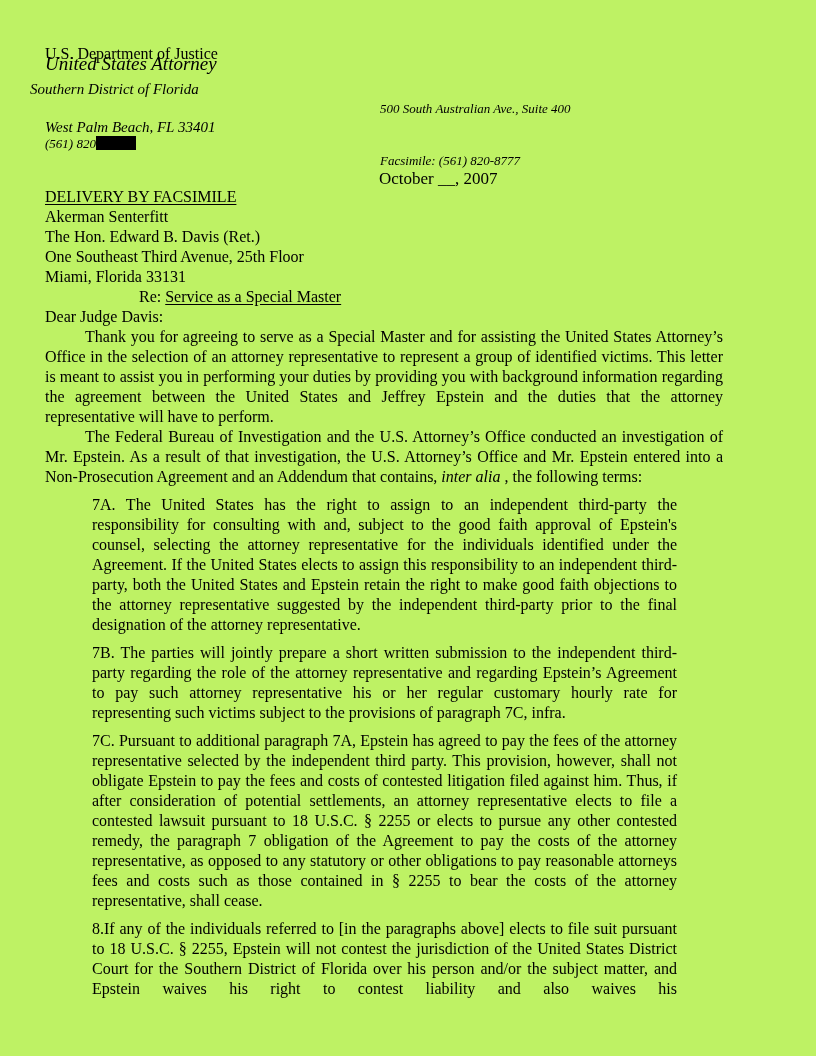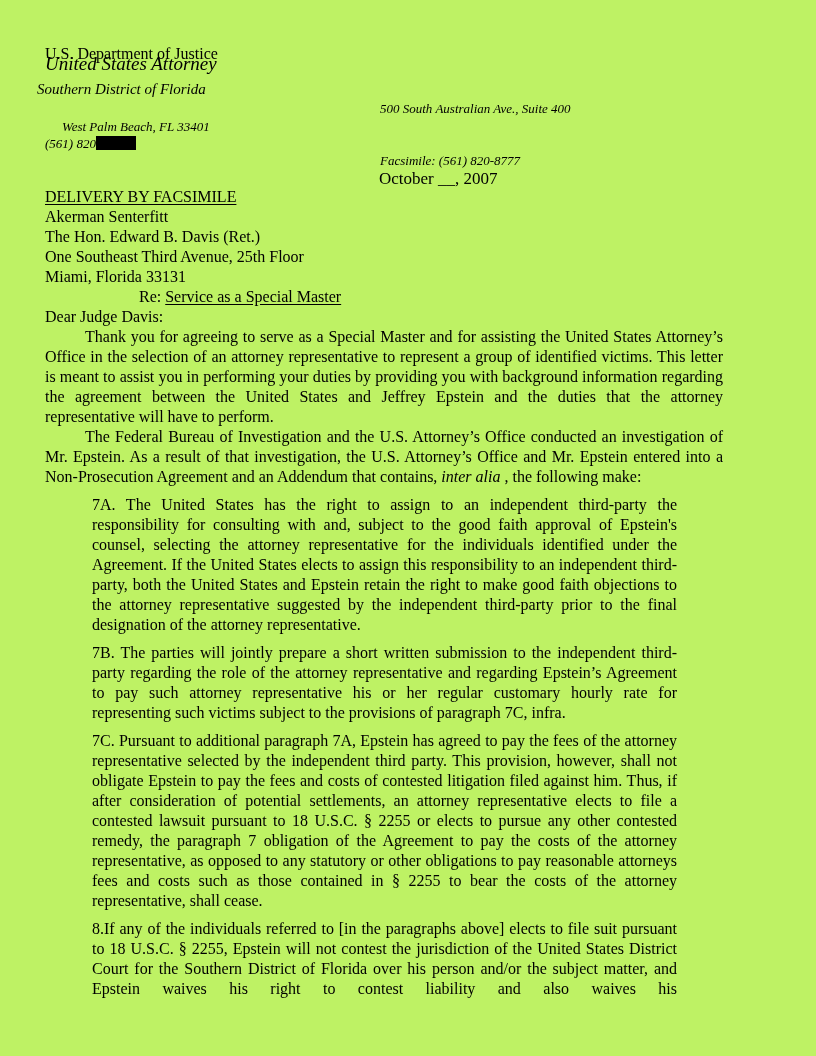--- a/index.html
+++ b/index.html
@@ -14,23 +14,23 @@
     background: #bef264;
     color: #000000;
     font-family: "Liberation Serif", "DejaVu Serif", serif;
     overflow: hidden;
   }
   .abs { position: absolute; white-space: nowrap; }
 
   
   .lh-agency   { left: 45px;  top: 45px;  font-size: 16px; }
   .lh-office   { left: 45px;  top: 53px;  font-size: 19px; font-style: italic; }
-  .lh-district { left: 37px;  top: 81px;  font-size: 15px; font-style: italic; }
+  .lh-district { left: 30px;  top: 81px;  font-size: 15px; font-style: italic; }
   .lh-suite    { left: 380px; top: 101px; font-size: 13px; font-style: italic; }
-  .lh-city     { left: 62px;  top: 119px; font-size: 13px; font-style: italic; }
+  .lh-city     { left: 45px;  top: 119px; font-size: 15px; font-style: italic; }
   .lh-phone    { left: 45px;  top: 136px; font-size: 13px; font-style: italic; }
   .lh-fax      { left: 380px; top: 153px; font-size: 13px; font-style: italic; }
   .lh-date     { left: 379px; top: 169px; font-size: 17px; }
 
   .redaction-box {
     display: inline-block;
     width: 40px;
     height: 14px;
     background: #000000;
     vertical-align: -2px;
@@ -83,21 +83,21 @@
     <div class="line">The Hon. Edward B. Davis (Ret.)</div>
     <div class="line">One Southeast Third Avenue, 25th Floor</div>
     <div class="line">Miami, Florida 33131</div>
 
     <div class="line re-line"><span>Re: </span><span class="underline">Service as a Special Master</span></div>
 
     <div class="line">Dear Judge Davis:</div>
 
     <p class="body-para">Thank you for agreeing to serve as a Special Master and for assisting the United States Attorney’s Office in the selection of an attorney representative to represent a group of identified victims.  This letter is meant to assist you in performing your duties by providing you with background information regarding the agreement between the United States and Jeffrey Epstein and the duties that the attorney representative will have to perform.</p>
 
-    <p class="body-para"><span>The Federal Bureau of Investigation and the U.S. Attorney’s Office conducted an investigation of Mr. Epstein.  As a result of that investigation, the U.S. Attorney’s Office and Mr. Epstein entered into a Non-Prosecution Agreement and an Addendum that contains, </span><i>inter alia</i><span> , the following make:</span></p>
+    <p class="body-para"><span>The Federal Bureau of Investigation and the U.S. Attorney’s Office conducted an investigation of Mr. Epstein.  As a result of that investigation, the U.S. Attorney’s Office and Mr. Epstein entered into a Non-Prosecution Agreement and an Addendum that contains, </span><i>inter alia</i><span> , the following terms:</span></p>
 
     <div class="quote-block">7A. The United States has the right to assign to an independent third-party the responsibility for consulting with and, subject to the good faith approval of Epstein's counsel, selecting the attorney representative for the individuals identified under the Agreement.  If the United States elects to assign this responsibility to an independent third-party, both the United States and Epstein retain the right to make good faith objections to the attorney representative suggested by the independent third-party prior to the final designation of the attorney representative.</div>
     <div class="quote-block">7B. The parties will jointly prepare a short written submission to the independent third-party regarding the role of the attorney representative and regarding Epstein’s Agreement to pay such attorney representative his or her regular customary hourly rate for representing such victims subject to the provisions of paragraph 7C, infra.</div>
     <div class="quote-block">7C.  Pursuant to additional paragraph 7A, Epstein has agreed to pay the fees of the attorney representative selected by the independent third party. This provision, however, shall not obligate Epstein to pay the fees and costs of contested litigation filed against him. Thus, if after consideration of potential settlements, an attorney representative elects to file a contested lawsuit pursuant to 18 U.S.C. § 2255 or elects to pursue any other contested remedy, the paragraph 7 obligation of the Agreement to pay the costs of the attorney representative, as opposed to any statutory or other obligations to pay reasonable attorneys fees and costs such as those contained in § 2255 to bear the costs of the attorney representative, shall cease.</div>
     <div class="quote-block continued">8.If any of the individuals referred to [in the paragraphs above] elects to file suit pursuant to 18 U.S.C. § 2255, Epstein will not contest the jurisdiction of the United States District Court for the Southern District of Florida over his person and/or the subject matter, and Epstein waives his right to contest liability and also waives his</div>
 
   </div>
 </div>
 
 </body></html>

